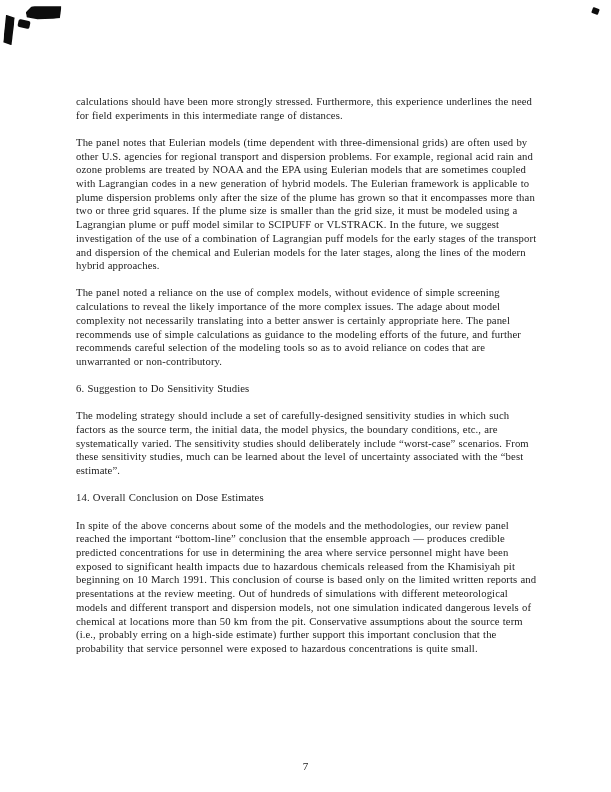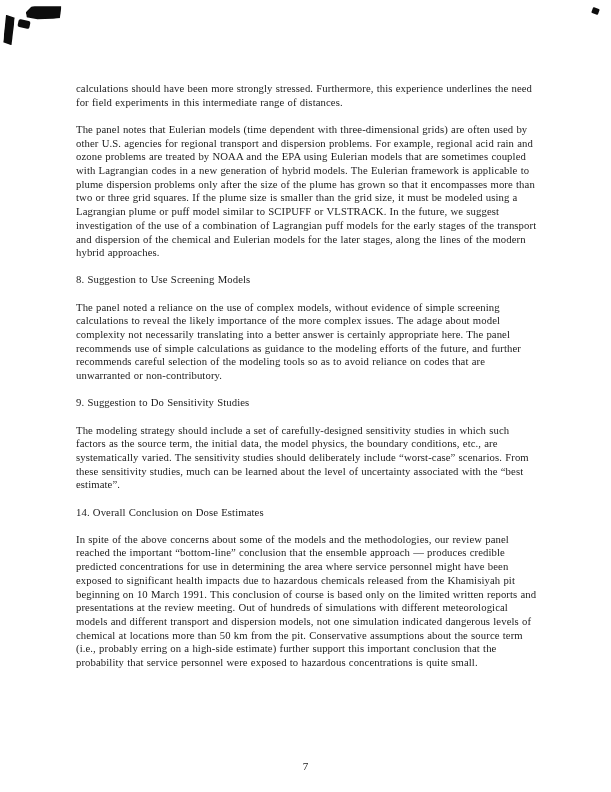--- a/index.html
+++ b/index.html
@@ -9,21 +9,21 @@
     height: 792px;
     background: #ffffff;
     position: relative;
     font-family: "Liberation Serif", serif;
     color: #1b1b1b;
     overflow: hidden;
   }
   .page-body {
     position: absolute;
     left: 76px;
-    top: 82px;
+    top: 95px;
     width: 464px;
   }
   .para, .heading {
     margin: 0 0 13.5px 0;
     font-size: 10.7px;
     line-height: 13.7px;
     text-align: left;
     letter-spacing: 0.1px;
     word-spacing: 0.4px;
   }
@@ -84,25 +84,24 @@
 <div class="artifact a-top-left-2"></div>
 <div class="artifact a-left-edge"></div>
 <div class="artifact a-top-right"></div>
 
 <div class="page-body">
 
   <p class="para">calculations should have been more strongly stressed.  Furthermore, this experience underlines the need for field experiments in this intermediate range of distances.</p>
 
   <p class="para">The panel notes that Eulerian models (time dependent with three-dimensional grids) are often used by other U.S. agencies for regional transport and dispersion problems.  For example, regional acid rain and ozone problems are treated by NOAA and the EPA using Eulerian models that are sometimes coupled with Lagrangian codes in a new generation of hybrid models.  The Eulerian framework is applicable to plume dispersion problems only after the size of the plume has grown so that it encompasses more than two or three grid squares.  If the plume size is smaller than the grid size, it must be modeled using a Lagrangian plume or puff model similar to SCIPUFF or VLSTRACK.  In the future, we suggest investigation of the use of a combination of Lagrangian puff models for the early stages of the transport and dispersion of the chemical and Eulerian models for the later stages, along the lines of the modern hybrid approaches.</p>
 
-  <p class="heading">8.  Suggestion to Use Screening Models</p>
 
   <p class="para">The panel noted a reliance on the use of complex models, without evidence of simple screening calculations to reveal the likely importance of the more complex issues.  The adage about model complexity not necessarily translating into a better answer is certainly appropriate here.  The panel recommends use of simple calculations as guidance to the modeling efforts of the future, and further recommends careful selection of the modeling tools so as to avoid reliance on codes that are unwarranted or non-contributory.</p>
 
-  <p class="heading">9.  Suggestion to Do Sensitivity Studies</p>
+  <p class="heading">6.  Suggestion to Do Sensitivity Studies</p>
 
   <p class="para">The modeling strategy should include a set of carefully-designed sensitivity studies in which such factors as the source term, the initial data, the model physics, the boundary conditions, etc., are systematically varied.  The sensitivity studies should deliberately include “worst-case” scenarios.  From these sensitivity studies, much can be learned about the level of uncertainty associated with the “best estimate”.</p>
 
   <p class="heading">14. Overall Conclusion on Dose Estimates</p>
 
   <p class="para">In spite of the above concerns about some of the models and the methodologies, our review panel reached the important “bottom-line” conclusion that the ensemble approach — produces credible predicted concentrations for use in determining the area where service personnel might have been exposed to significant health impacts due to hazardous chemicals released from the Khamisiyah pit beginning on 10 March 1991.  This conclusion of course is based only on the limited written reports and presentations at the review meeting.  Out of hundreds of simulations with different meteorological models and different transport and dispersion models, not one simulation indicated dangerous levels of chemical at locations more than 50 km from the pit.  Conservative assumptions about the source term (i.e., probably erring on a high-side estimate) further support this important conclusion that the probability that service personnel were exposed to hazardous concentrations is quite small.</p>
 
 </div>
 
 <div class="page-number">7</div>

